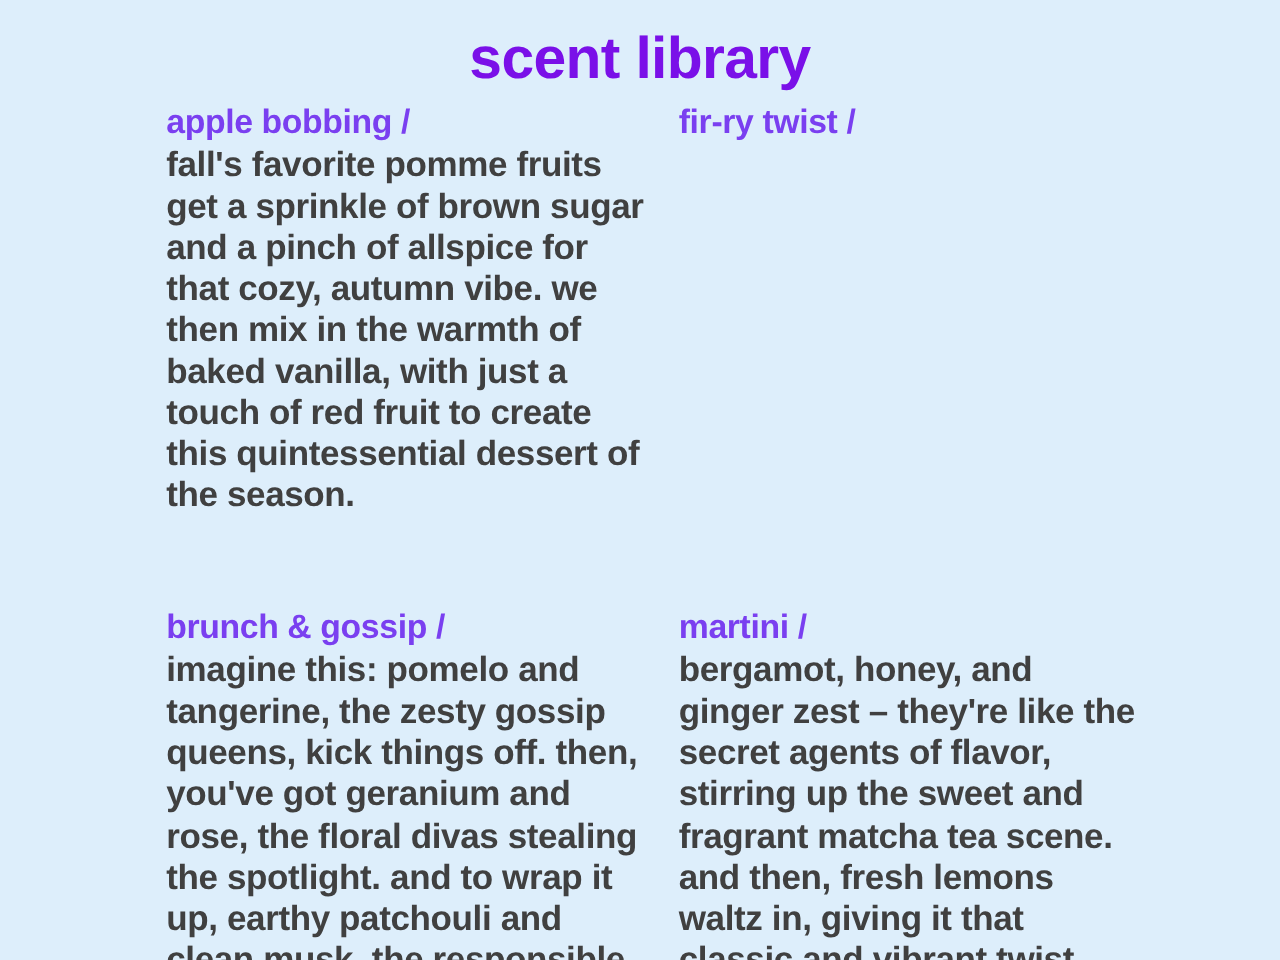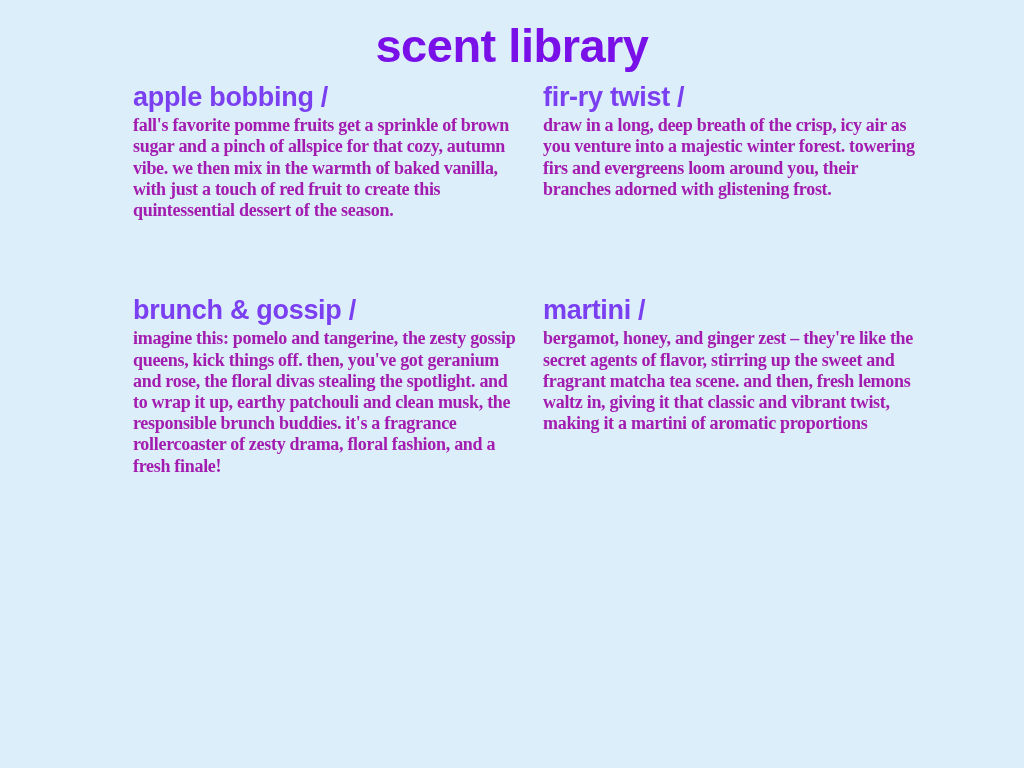--- a/index.html
+++ b/index.html
@@ -46,27 +46,26 @@
   .entry-name {
     color: #7a3ff0;
     font-size: 27px;
     font-weight: bold;
     letter-spacing: -0.3px;
     line-height: 1.15;
     margin: 0 0 2px 0;
     white-space: nowrap;
   }
   .entry-desc {
-    color: #a21caf;
-    font-size: 18px;
+    color: #404040;
+    font-size: 28px;
     font-weight: bold;
     line-height: 1.18;
     letter-spacing: -0.3px;
     margin: 0;
-    font-family: Liberation Serif, serif;
   }
   .entry-apple   { grid-column: 1; grid-row: 1; }
   .entry-fir     { grid-column: 2; grid-row: 1; }
   .entry-brunch  { grid-column: 1; grid-row: 2; padding-top: 62px; }
   .entry-martini { grid-column: 2; grid-row: 2; padding-top: 62px; }
 </style>
 </head>
 <body>
 
 <div class="page">
@@ -75,21 +74,20 @@
 
   <div class="grid">
 
     <div class="entry entry-apple">
       <div class="entry-name">apple bobbing /</div>
       <div class="entry-desc">fall's favorite pomme fruits get a sprinkle of brown sugar and a pinch of allspice for that cozy, autumn vibe. we then mix in the warmth of baked vanilla, with just a touch of red fruit to create this quintessential dessert of the season.</div>
     </div>
 
     <div class="entry entry-fir">
       <div class="entry-name">fir-ry twist /</div>
-      <div class="entry-desc">draw in a long, deep breath of the crisp, icy air as you venture into a majestic winter forest. towering firs and evergreens loom around you, their branches adorned with glistening frost.</div>
     </div>
 
     <div class="entry entry-martini">
       <div class="entry-name">martini /</div>
       <div class="entry-desc">bergamot, honey, and ginger zest – they're like the secret agents of flavor, stirring up the sweet and fragrant matcha tea scene. and then, fresh lemons waltz in, giving it that classic and vibrant twist, making it a martini of aromatic proportions</div>
     </div>
 
     <div class="entry entry-brunch">
       <div class="entry-name">brunch &amp; gossip /</div>
       <div class="entry-desc">imagine this: pomelo and tangerine, the zesty gossip queens, kick things off. then, you've got geranium and rose, the floral divas stealing the spotlight. and to wrap it up, earthy patchouli and clean musk, the responsible brunch buddies. it's a fragrance rollercoaster of zesty drama, floral fashion, and a fresh finale!</div>

